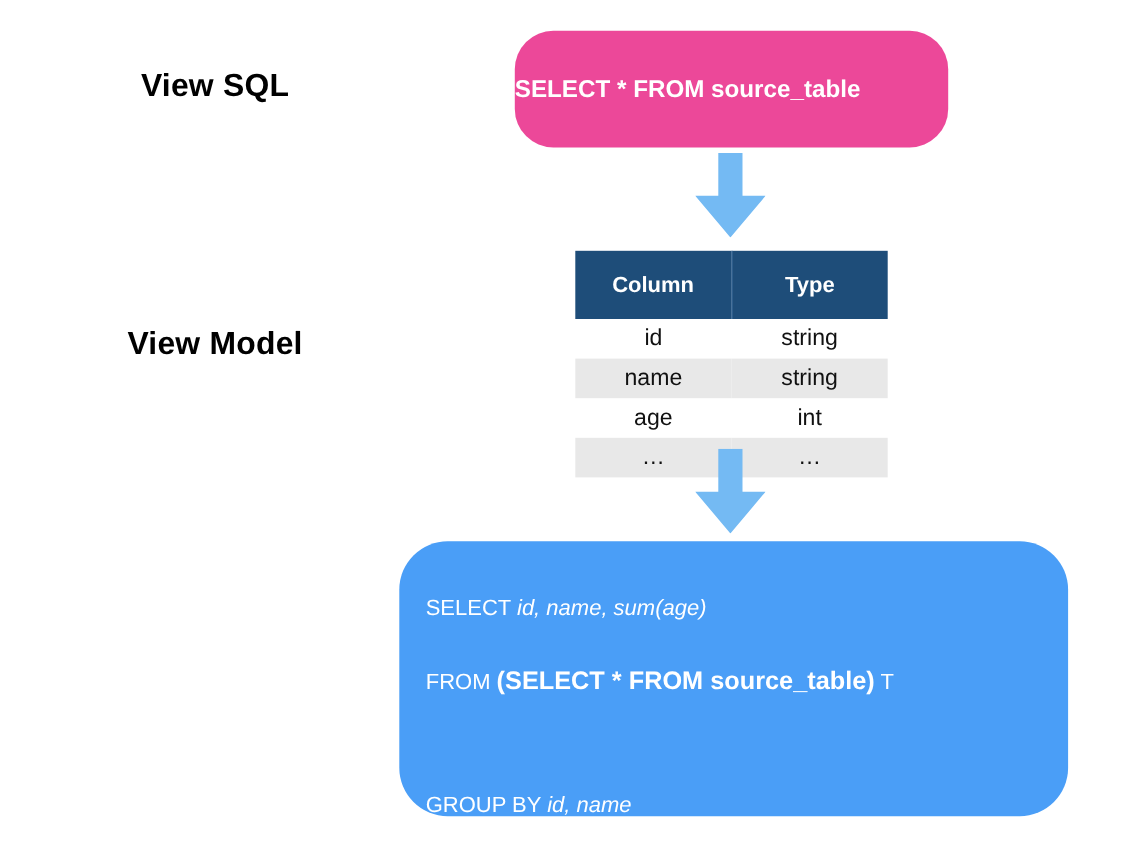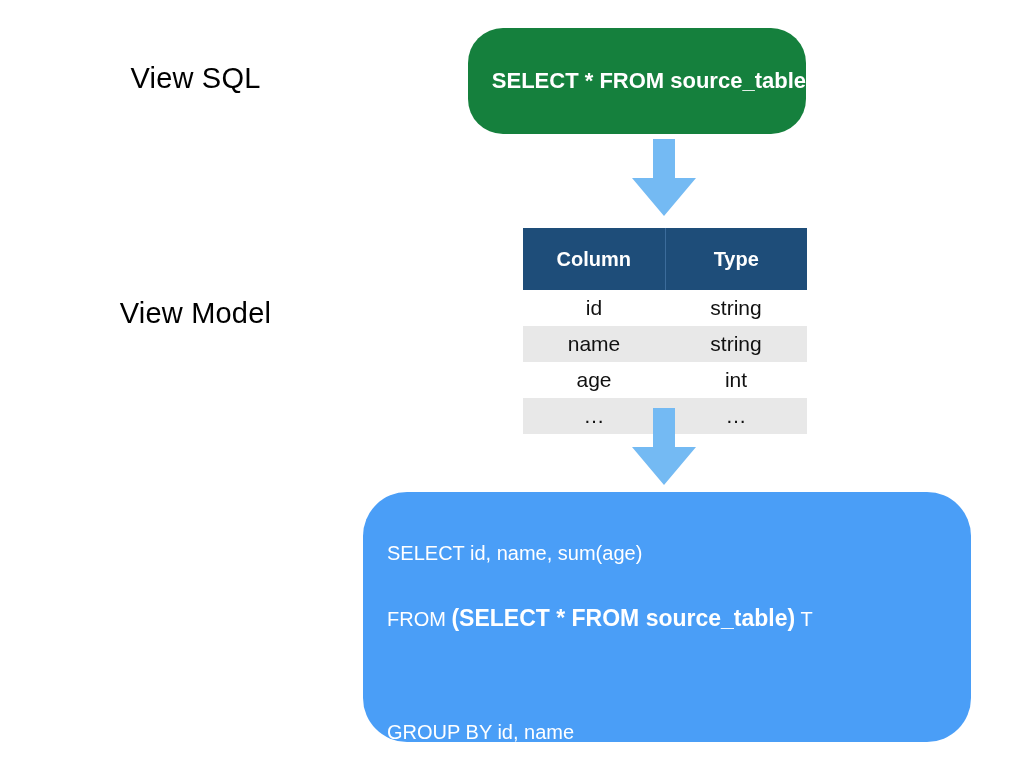--- a/index.html
+++ b/index.html
@@ -16,40 +16,40 @@
     overflow: hidden;
   }
 
   
   .stage-label {
     position: absolute;
     left: 58px;
     width: 275px;
     text-align: center;
     font-size: 29px;
-    font-weight: normal;
+    font-weight: bold;
     color: #000000;
     letter-spacing: 0.2px;
   }
   .stage-label.view-sql   { top: 62px;  }
   .stage-label.view-model { top: 297px; }
   .stage-label.widget-sql { top: 602px; }
 
   
   .view-sql-box {
     position: absolute;
     left: 468px;
     top: 28px;
-    width: 338px;
+    width: 394px;
     height: 106px;
-    background: #15803d;
+    background: #ec4899;
     border-radius: 35px;
     display: flex;
     align-items: center;
-    justify-content: flex-end;
+    justify-content: flex-start;
     color: #ffffff;
     font-weight: bold;
     font-size: 22px;
   }
 
   
   .flow-arrow {
     position: absolute;
     left: 632px;
     width: 64px;
@@ -104,21 +104,21 @@
   .sql-line {
     position: absolute;
     left: 24px;
     right: 20px;
     white-space: nowrap;
   }
   .sql-line.l1 { top: 50px;  }
   .sql-line.l2 { top: 113px; }
   .sql-line.l3 { top: 181px; margin-top: 48px; }
   .seg          { font-style: normal; font-weight: normal; }
-  .seg.italic   { }
+  .seg.italic   { font-style: italic; }
   .seg.bold     { font-weight: bold; font-size: 23px; }
 </style>
 </head>
 <body>
 
 <div class="canvas">
 
   <div class="stage-label view-sql">View SQL</div>
 
   <div class="stage-label view-model">View Model</div>

